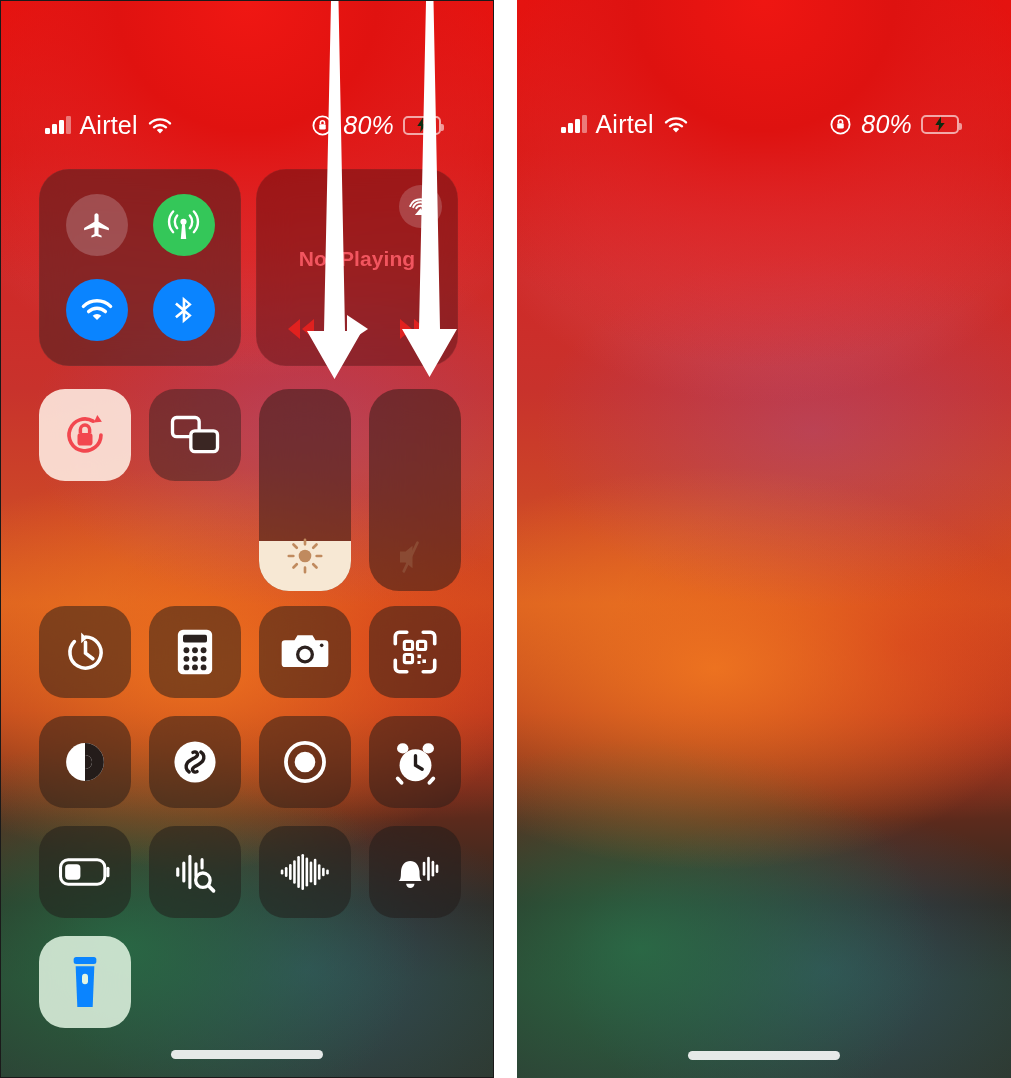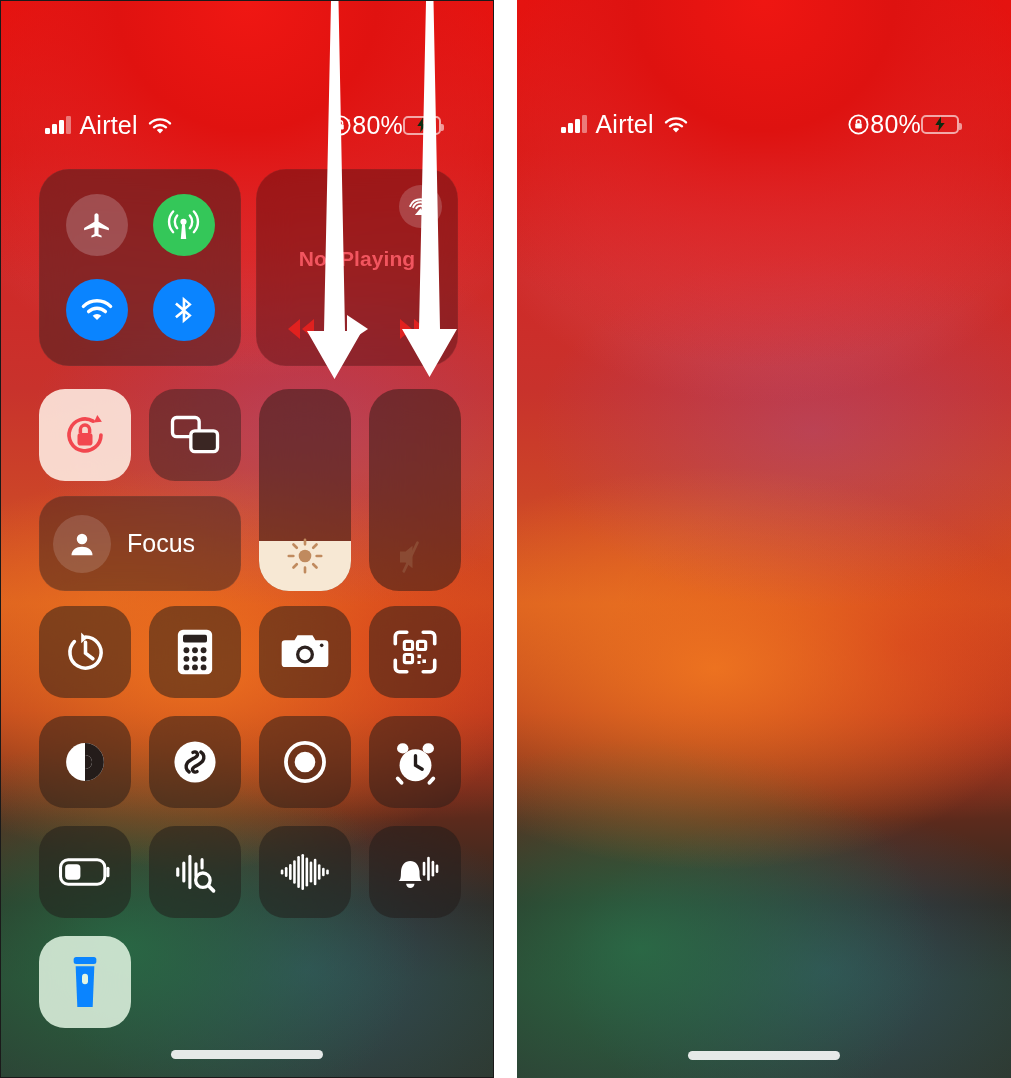--- a/index.html
+++ b/index.html
@@ -69,21 +69,21 @@
   .statusbar {
     position: absolute;
     top: 104px; left: 0; right: 8px;
     height: 40px;
     display: flex;
     align-items: center;
     padding: 0 44px;
     color: #fff;
   }
   .sb-left { display: flex; align-items: center; gap: 9px; }
-  .sb-right { margin-left: auto; display: flex; align-items: center; gap: 0; }
+  .sb-right { margin-left: auto; display: flex; align-items: center; gap: 9px; font-style: italic; }
   .carrier { font-size: 25px; font-weight: 500; letter-spacing: 0.2px; }
   .pct { font-size: 25px; font-weight: 500; letter-spacing: 0.2px; }
   .bars { display: flex; align-items: flex-end; gap: 2.5px; height: 18px; }
   .bars i { width: 4.5px; background: #fff; border-radius: 1.2px; display: block; }
   .bars i:nth-child(1){ height: 6px; }
   .bars i:nth-child(2){ height: 10px; }
   .bars i:nth-child(3){ height: 14px; }
   .bars i:nth-child(4){ height: 18px; opacity: 0.42; }
   .batt {
     position: relative;
@@ -368,29 +368,20 @@
 
       <div class="sq m-mirror">
         <span>
           <svg width="50" height="42" viewBox="0 0 30 25">
               <rect x="1.5" y="2" width="16" height="11.5" rx="2.4" fill="none" stroke="#fff" stroke-width="2"></rect>
               <rect x="12.5" y="10" width="16" height="12.5" rx="2.4" fill="#3a2623" stroke="#fff" stroke-width="2"></rect>
             </svg>
         </span>
       </div>
 
-      <div class="module m-focus">
-        <div class="focus-circ">
-          <svg width="30" height="30" viewBox="0 0 24 24" fill="#fff">
-              <circle cx="12" cy="8" r="4.2"></circle>
-              <path d="M3.6 21c0-4.3 3.8-6.8 8.4-6.8s8.4 2.5 8.4 6.8z"></path>
-            </svg>
-        </div>
-        <div class="focus-label">Focus</div>
-      </div>
 
       <div class="slider m-bright">
         <div class="slider-fill" style="height:25%"></div>
         <div class="slider-icon">
           <svg width="38" height="38" viewBox="0 0 30 30">
               <circle cx="15" cy="15" r="5" fill="#c08a5e"></circle>
               <g stroke="#c08a5e" stroke-width="2.1" stroke-linecap="round">
                 <path d="M15 2.2v3.6M15 24.2v3.6M2.2 15h3.6M24.2 15h3.6M5.9 5.9l2.6 2.6M21.5 21.5l2.6 2.6M24.1 5.9l-2.6 2.6M8.5 21.5l-2.6 2.6"></path>
               </g>
             </svg>

